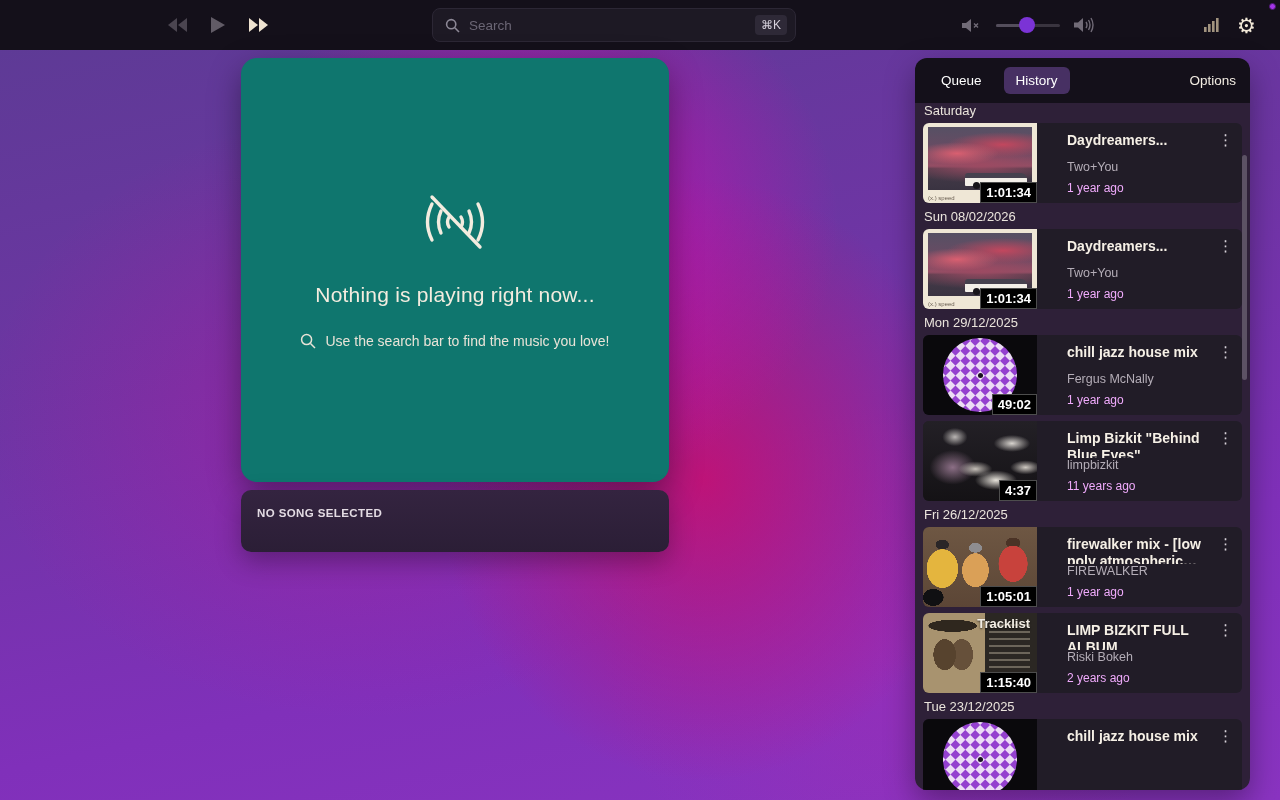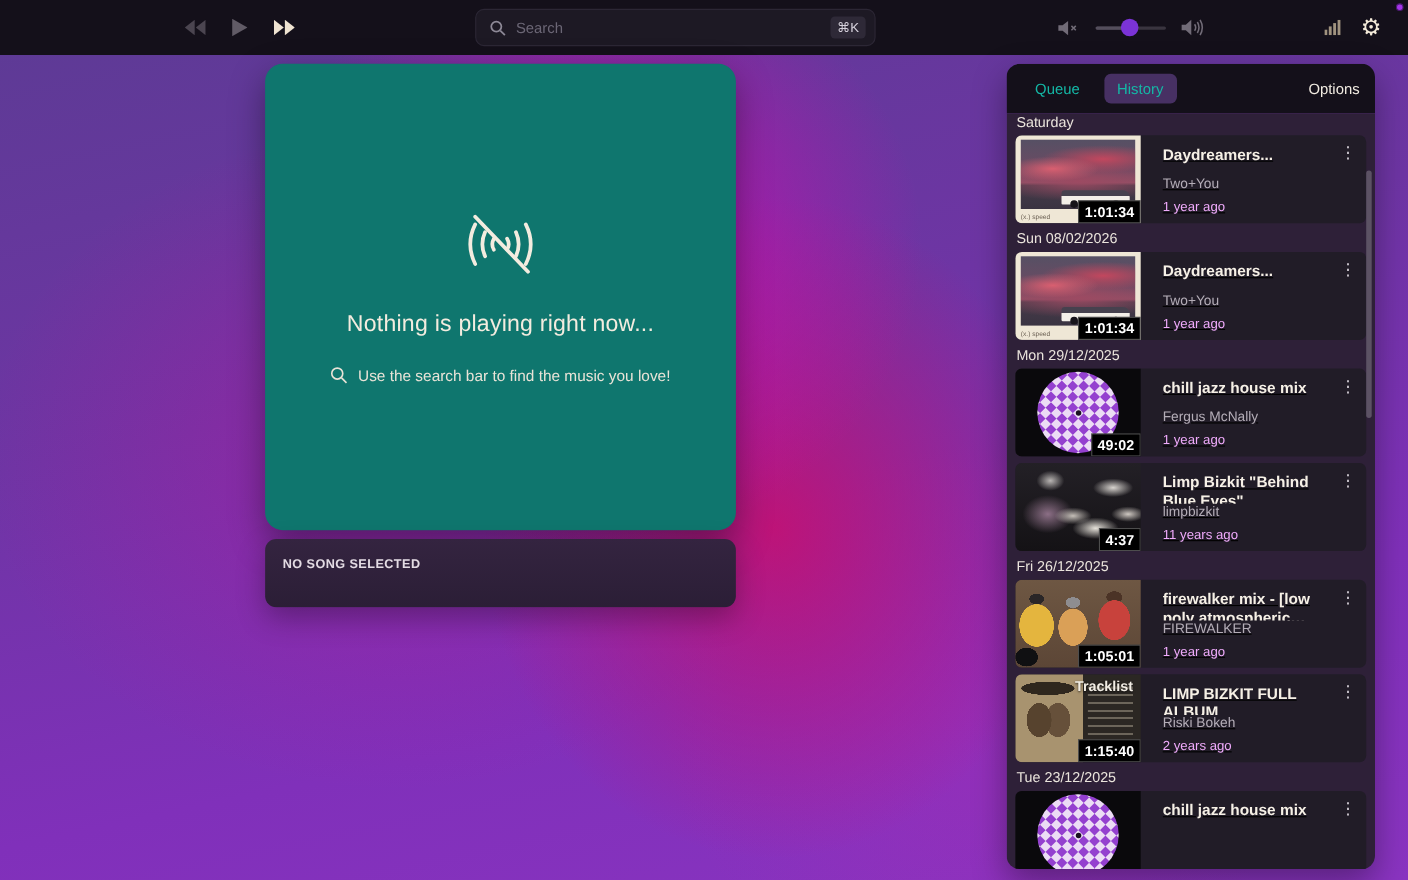--- a/index.html
+++ b/index.html
@@ -47,36 +47,36 @@
   .nosong { position:absolute; left:241px; top:490px; width:428px; height:62px;
     background:linear-gradient(180deg,#342440,#2b1e36); border-radius:10px;
     box-shadow:0 10px 26px rgba(0,0,0,.3); padding:13px 16px; }
   .nosong span { font-size:11.5px; font-weight:600; letter-spacing:.4px; color:#e3dbe3; }
 
   
   .sidebar { position:absolute; left:915px; top:58px; width:335px; height:732px;
     border-radius:12px; overflow:hidden; display:flex; flex-direction:column;
     box-shadow:0 12px 30px rgba(0,0,0,.35); }
   .side-head { height:45px; background:#14101a; display:flex; align-items:center; padding:0 14px; gap:10px; flex-shrink:0; }
-  .tab { background:none; border:none; color:#14b8a6; font-size:13.5px; font-family:"Liberation Sans",sans-serif;
+  .tab { background:none; border:none; color:#ffffff; font-size:13.5px; font-family:"Liberation Sans",sans-serif;
     padding:6px 12px; border-radius:6px; cursor:pointer; }
   .tab.active { background:#473063; }
   .options { margin-left:auto; background:none; border:none; color:#f2ece2; font-size:13.5px;
     font-family:"Liberation Sans",sans-serif; cursor:pointer; }
   .history { flex:1; background:#2e2038; position:relative; overflow:hidden; padding:0 8px; }
   .date { font-size:13px; color:#eae4dc; padding:0 1px 5px; line-height:15px; }
   .row { position:relative; height:80px; background:#211c27; border-radius:6px; display:flex;
     overflow:hidden; margin-bottom:6px; cursor:pointer; }
   .thumb { position:relative; width:114px; height:80px; flex-shrink:0; overflow:hidden; }
   .duration { position:absolute; right:0; bottom:0; background:#000; color:#fff; font-weight:700;
     font-size:13px; padding:2px 5px; border:1px solid rgba(255,255,255,.3); }
   .tover { position:absolute; top:3px; right:7px; color:#f2ede4; font-size:13px; font-weight:600;
     text-shadow:0 1px 2px rgba(0,0,0,.7); }
   .tcap { position:absolute; left:5px; bottom:2px; font-size:6px; color:#6a5f52; }
-  .meta { flex:1; position:relative; padding:9px 30px 8px 20px; display:flex; flex-direction:column;text-decoration:underline; }
+  .meta { flex:1; position:relative; padding:9px 30px 8px 30px; display:flex; flex-direction:column; }
   .title { font-size:14px; font-weight:700; color:#f6f0e6; line-height:17px; margin-bottom:auto;
     display:-webkit-box; -webkit-line-clamp:2; -webkit-box-orient:vertical; overflow:hidden; }
   .artist { font-size:12.5px; color:#b4adb7; margin-bottom:7px; }
   .age { font-size:12px; color:#f0abfc; }
   .kebab { position:absolute; top:9px; right:9px; background:none; border:none; color:#d8d2da;
     font-size:15px; cursor:pointer; line-height:1; }
   .scrollthumb { position:absolute; right:3px; top:52px; width:5px; height:225px;
     border-radius:3px; background:#5c5264; cursor:grab; }
 
   

